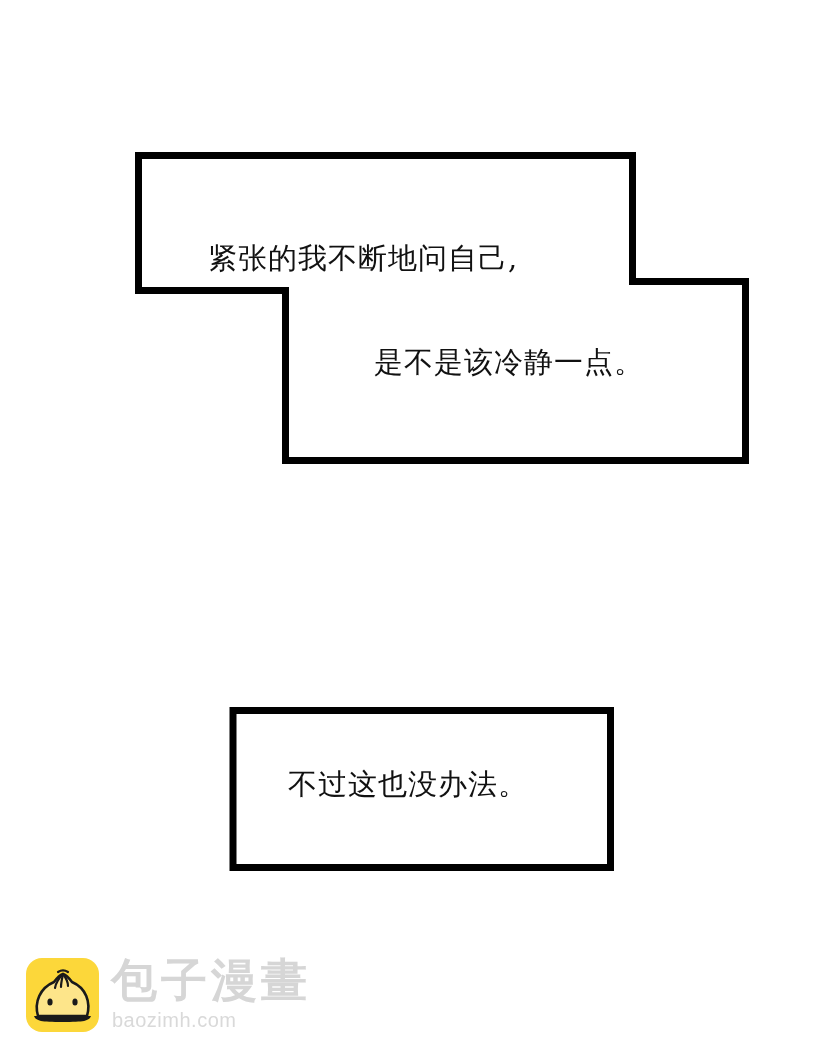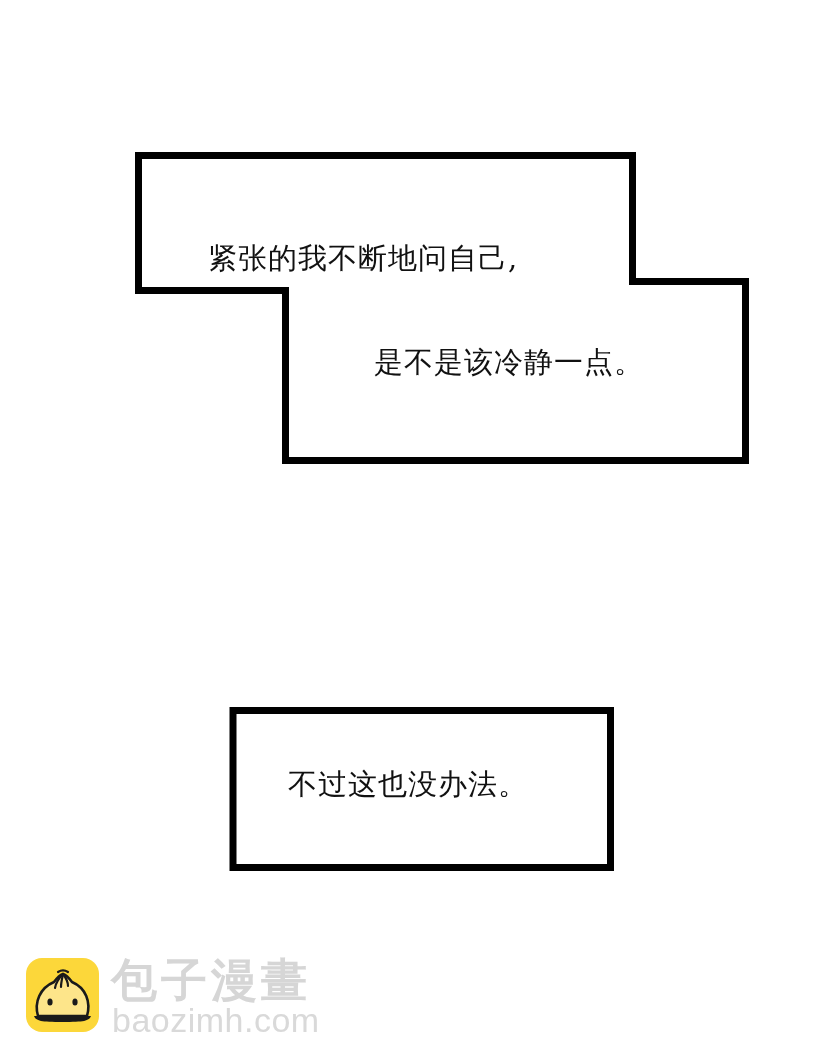--- a/index.html
+++ b/index.html
@@ -60,21 +60,21 @@
       color: #d6d6d6;
       letter-spacing: 4px;
       white-space: nowrap;
       font-weight: bold;
     }
     .wm-url {
       position: absolute;
       left: 86px;
       top: 46px;
       font-family: "Liberation Sans", "DejaVu Sans", sans-serif;
-      font-size: 34px;
+      font-size: 20px;
       line-height: 32px;
       color: #d9d9d9;
       white-space: nowrap;
       letter-spacing: 0.5px;
     }
   </style>
 </head>
 <body>
 
 <svg class="panel-svg" viewBox="0 0 820 1064" xmlns="http://www.w3.org/2000/svg">

